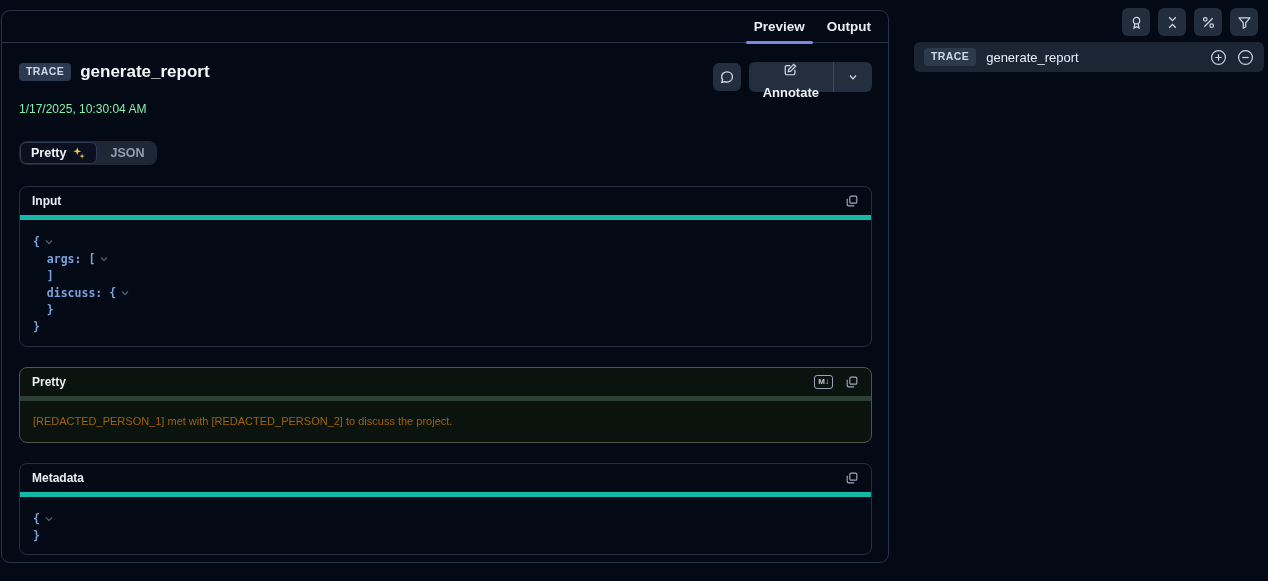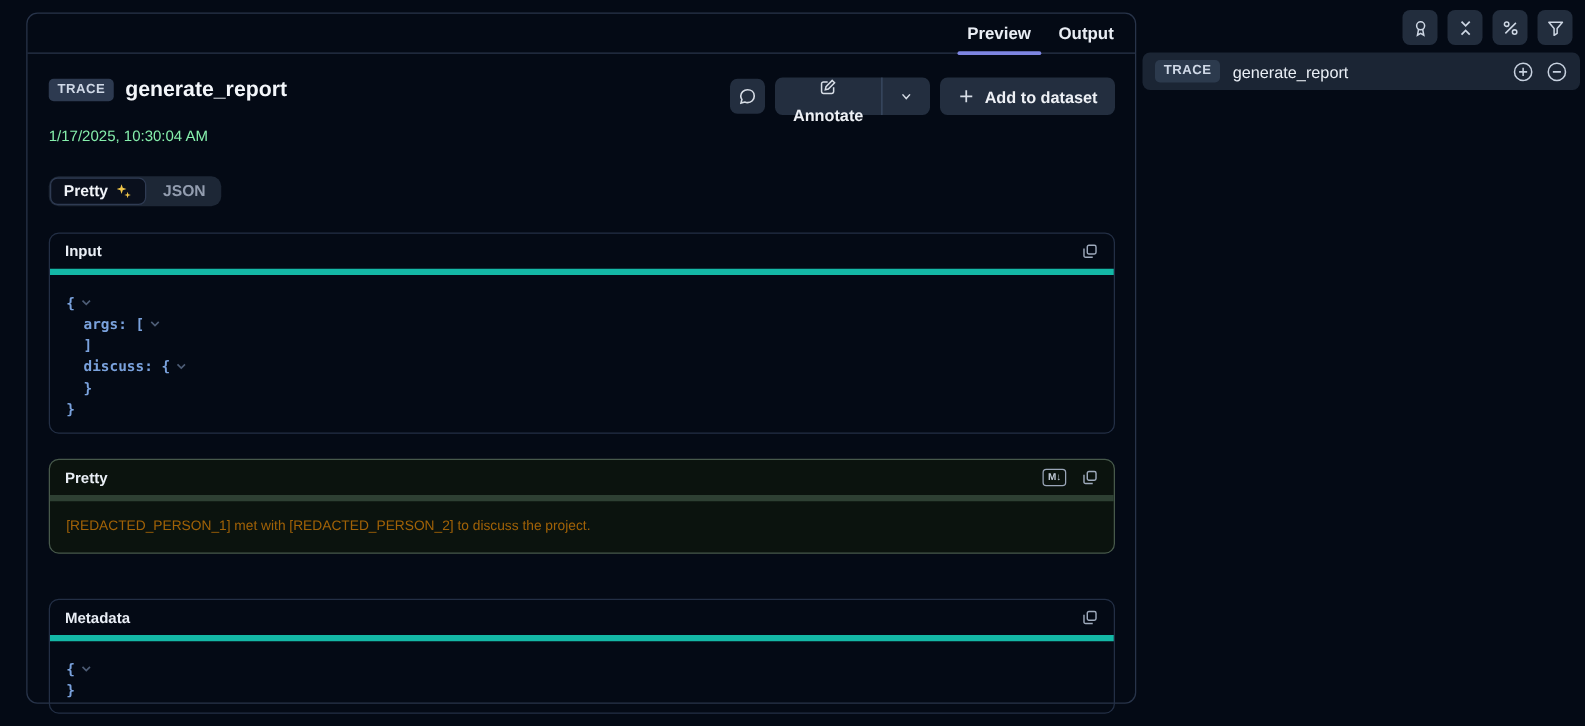--- a/index.html
+++ b/index.html
@@ -7,21 +7,21 @@
   body {
     background:#040a15;
     font-family:"Liberation Sans", sans-serif;
     position:relative;
     overflow:hidden;
     color:#e9eef5;
   }
 
   
   .left-panel {
-    position:absolute; left:21px; top:10px;
+    position:absolute; left:1px; top:10px;
     width:888px; height:553px;
     border:1px solid #28344a; border-radius:9px;
   }
   .tabs-row {
     height:32px; border-bottom:1px solid #28344a;
     display:flex; justify-content:flex-end; align-items:stretch;
     padding-right:6px;
   }
   .tab {
     position:relative; display:flex; align-items:center;
@@ -77,21 +77,21 @@
     padding:7px 12px; border-bottom:5px solid #14b8a6; min-height:28px;
   }
   .card-title { font-size:12px; font-weight:700; color:#e9eef5; }
   .header-icons { display:flex; align-items:center; gap:12px; }
   .card-body { padding:13px 13px 11px; }
 
   .card.output { border-color:#47594b; background:#0b130e; margin-top:20px; }
   .card.output .card-header { border-bottom-color:#2e4033; }
   .output-text { padding:14px 13px 15px; font-size:11px; color:#a16207; }
 
-  .card.metadata { margin-top:36px; }
+  .card.metadata { margin-top:20px; }
   .card.metadata .card-body { padding:13px 13px 10px; }
 
   .json-line { display:flex; align-items:center; height:17px; }
   .jtext {
     font-family:"DejaVu Sans Mono", monospace;
     font-size:11.5px; font-weight:700; color:#7aa2dd; white-space:pre;
   }
   .jchev { display:flex; align-items:center; margin-left:4px; cursor:pointer; }
 
   .md-badge {
@@ -163,28 +163,20 @@
           <div class="split-divider"></div>
           <div class="split-caret">
             <span>
               <svg width="12" height="12" viewBox="0 0 16 16" fill="none" stroke="#d7dde6" stroke-width="1.6">
                 <polyline points="4,6 8,10.5 12,6"></polyline>
               </svg>
             </span>
           </div>
         </div>
 
-        <div class="btn-add">
-          <span>
-            <svg width="14" height="14" viewBox="0 0 16 16" fill="none" stroke="#d7dde6" stroke-width="1.6">
-              <path d="M8 2.5v11M2.5 8h11"></path>
-            </svg>
-          </span>
-          <span>Add to dataset</span>
-        </div>
       </div>
     </div>
 
     <div class="toggle-group">
       <div class="toggle-active">
         <span>Pretty</span>
         <span>
           <svg width="14" height="14" viewBox="0 0 16 16" fill="#f0c64a">
             <path d="M6 1.5 7.1 4.9 10.5 6 7.1 7.1 6 10.5 4.9 7.1 1.5 6 4.9 4.9 Z"></path>
             <path d="M11.5 8.5 12.2 10.8 14.5 11.5 12.2 12.2 11.5 14.5 10.8 12.2 8.5 11.5 10.8 10.8 Z"></path>

